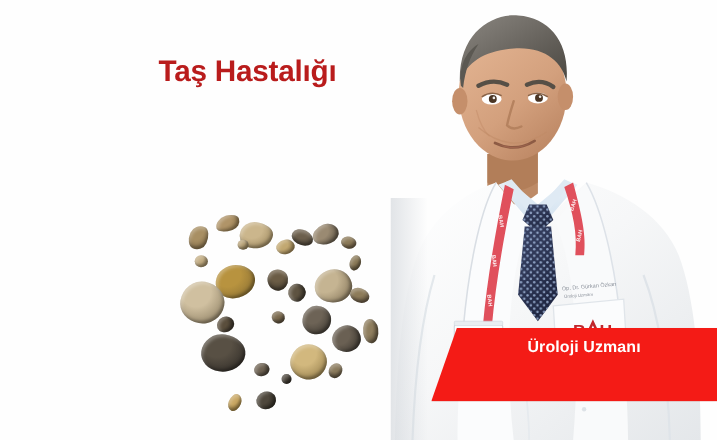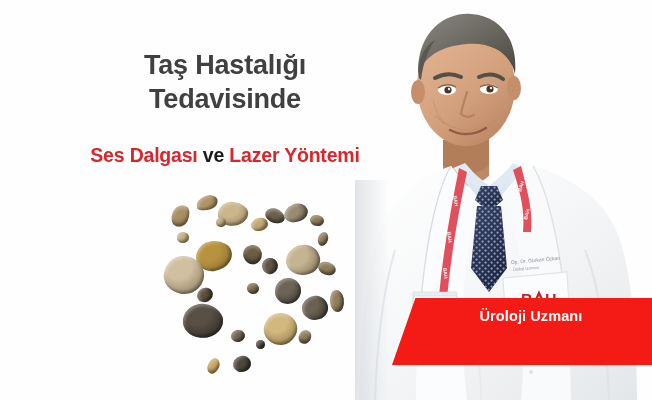--- a/index.html
+++ b/index.html
@@ -22,21 +22,21 @@
     left: 30px;
     top: 48px;
     width: 390px;
     text-align: center;
     z-index: 40;
   }
   .headline .l1,
   .headline .l2 {
     font-size: 27px;
     font-weight: bold;
-    color: #404040;
+    color: #b91c1c;
     line-height: 34px;
     letter-spacing: -0.2px;
     white-space: nowrap;
   }
   .subline {
     position: absolute;
     left: 30px;
     top: 143px;
     width: 390px;
     text-align: center;
@@ -279,26 +279,22 @@
       <div style="position: absolute; left: 330px; top: 290px; width: 14px; height: 22px; border-radius: 48% 52% 52% 48% / 56% 44%; transform: rotate(-8deg); background: radial-gradient(at 32% 28%, rgb(143, 126, 94) 0%, rgb(143, 126, 94) 35%, rgb(81, 70, 51) 100%); box-shadow: rgba(0, 0, 0, 0.34) -2px -2px 3px inset, rgba(255, 255, 255, 0.28) 2px 2px 3px inset;"></div>
       <div style="position: absolute; left: 318px; top: 232px; width: 10px; height: 14px; border-radius: 50%; transform: rotate(18deg); background: radial-gradient(at 32% 28%, rgb(139, 122, 88) 0%, rgb(139, 122, 88) 35%, rgb(80, 69, 47) 100%); box-shadow: rgba(0, 0, 0, 0.34) -2px -2px 3px inset, rgba(255, 255, 255, 0.28) 2px 2px 3px inset;"></div>
       <div style="position: absolute; left: 233px; top: 356px; width: 18px; height: 16px; border-radius: 52% 48% 48% 52% / 50%; transform: rotate(-16deg); background: radial-gradient(at 32% 28%, rgb(78, 71, 60) 0%, rgb(78, 71, 60) 35%, rgb(35, 32, 25) 100%); box-shadow: rgba(0, 0, 0, 0.34) -2px -2px 3px inset, rgba(255, 255, 255, 0.28) 2px 2px 3px inset;"></div>
       <div style="position: absolute; left: 208px; top: 358px; width: 11px; height: 16px; border-radius: 48% 52% 52% 48% / 56% 44%; transform: rotate(22deg); background: radial-gradient(at 32% 28%, rgb(201, 167, 99) 0%, rgb(201, 167, 99) 35%, rgb(138, 111, 51) 100%); box-shadow: rgba(0, 0, 0, 0.34) -2px -2px 3px inset, rgba(255, 255, 255, 0.28) 2px 2px 3px inset;"></div>
       <div style="position: absolute; left: 256px; top: 340px; width: 9px; height: 9px; border-radius: 50%; transform: rotate(0deg); background: radial-gradient(at 32% 28%, rgb(75, 68, 58) 0%, rgb(75, 68, 58) 35%, rgb(33, 30, 25) 100%); box-shadow: rgba(0, 0, 0, 0.34) -2px -2px 3px inset, rgba(255, 255, 255, 0.28) 2px 2px 3px inset;"></div>
       <div style="position: absolute; left: 216px; top: 218px; width: 10px; height: 9px; border-radius: 50%; transform: rotate(0deg); background: radial-gradient(at 32% 28%, rgb(185, 163, 119) 0%, rgb(185, 163, 119) 35%, rgb(126, 109, 74) 100%); box-shadow: rgba(0, 0, 0, 0.34) -2px -2px 3px inset, rgba(255, 255, 255, 0.28) 2px 2px 3px inset;"></div>
     </div>
 
   <div class="headline">
     <div class="l1">Taş Hastalığı</div>
-    <div class="l2">Tedavisinde</div>
   </div>
 
-  <div class="subline">
-    <span class="sub-red">Ses Dalgası</span><span class="sub-black"> ve </span><span class="sub-red">Lazer Yöntemi</span>
-  </div>
 
   <div class="banner">
     <div class="banner-inner">
       <div class="banner-l1">Üroloji Uzmanı</div>
     </div>
   </div>
 
 </div>
 
 </body></html>

